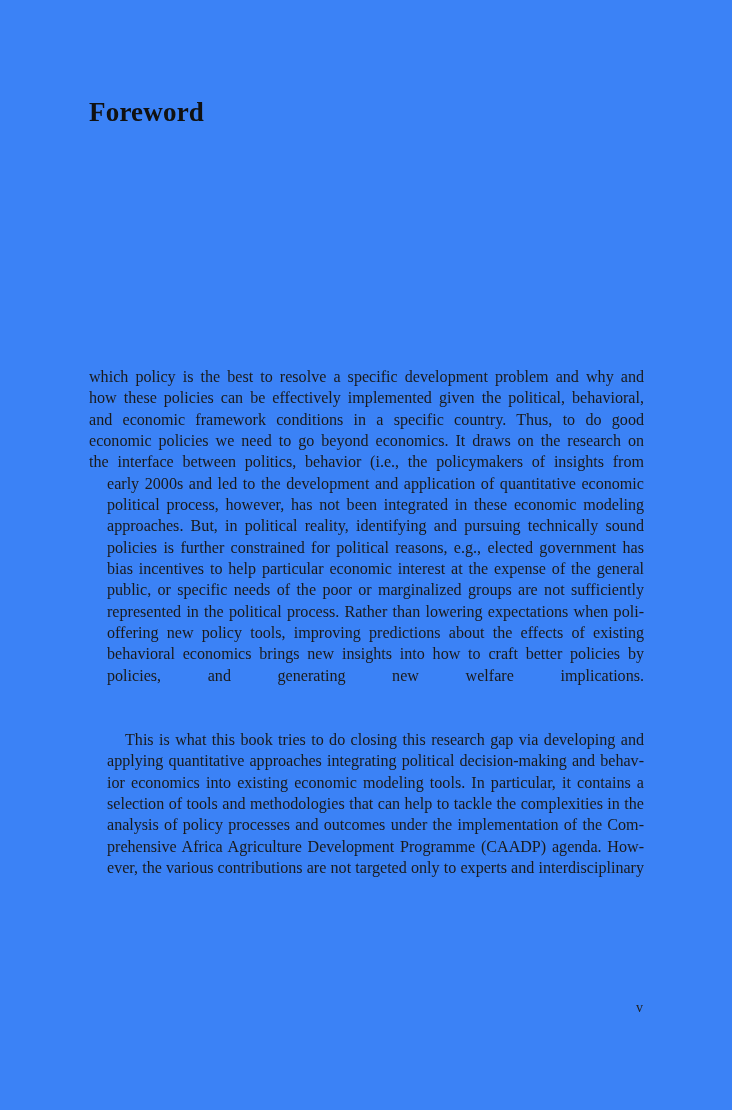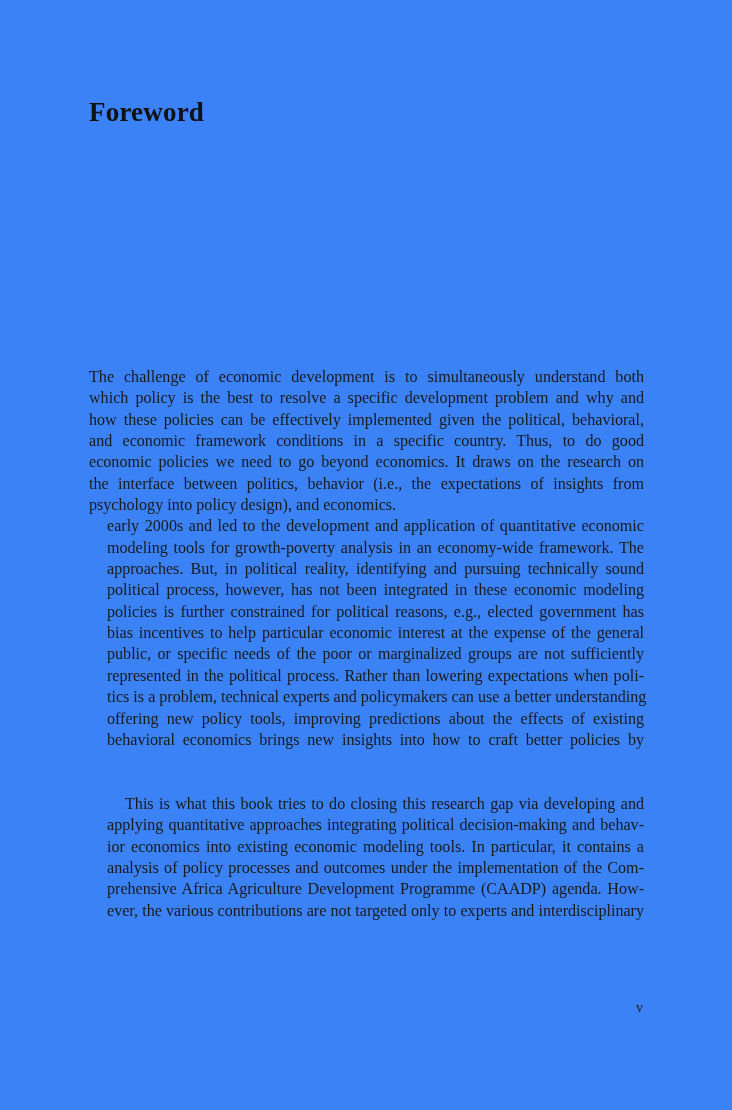--- a/index.html
+++ b/index.html
@@ -72,47 +72,45 @@
     }
   </style>
 </head>
 <body>
 
 <div class="page">
   <h1 class="chapter-title">Foreword</h1>
 
   <div class="body-text">
     <p>
-      <span class="line">The challenge of economic development is to simultaneously understand both</span>
       <span class="line">which policy is the best to resolve a specific development problem and why and</span>
       <span class="line">how these policies can be effectively implemented given the political, behavioral,</span>
       <span class="line">and economic framework conditions in a specific country. Thus, to do good</span>
       <span class="line">economic policies we need to go beyond economics. It draws on the research on</span>
-      <span class="line">the interface between politics, behavior (i.e., the expectations of insights from</span>
-      <span class="line last">psychology into policy design), and economics.</span>
+      <span class="line">the interface between politics, behavior (i.e., the policymakers of insights from</span>
     </p>
     <p>
       <span class="line">early 2000s and led to the development and application of quantitative economic</span>
-      <span class="line">modeling tools for growth-poverty analysis in an economy-wide framework. The</span>
+      <span class="line">political process, however, has not been integrated in these economic modeling</span>
       <span class="line">approaches. But, in political reality, identifying and pursuing technically sound</span>
-      <span class="line">political process, however, has not been integrated in these economic modeling</span>
       <span class="line">policies is further constrained for political reasons, e.g., elected government has</span>
       <span class="line">bias incentives to help particular economic interest at the expense of the general</span>
       <span class="line">public, or specific needs of the poor or marginalized groups are not sufficiently</span>
       <span class="line">represented in the political process. Rather than lowering expectations when poli-</span>
-      <span class="line">tics is a problem, technical experts and policymakers can use a better understanding</span>
       <span class="line">offering new policy tools, improving predictions about the effects of existing</span>
       <span class="line">behavioral economics brings new insights into how to craft better policies by</span>
+      <span class="line">policies, and generating new welfare implications.</span>
       <span class="line"></span>
       <span class="line last"></span>
     </p>
     <p>
       <span class="line" style="padding-left:18px">This is what this book tries to do closing this research gap via developing and</span>
       <span class="line">applying quantitative approaches integrating political decision-making and behav-</span>
       <span class="line">ior economics into existing economic modeling tools. In particular, it contains a</span>
+      <span class="line">selection of tools and methodologies that can help to tackle the complexities in the</span>
       <span class="line">analysis of policy processes and outcomes under the implementation of the Com-</span>
       <span class="line">prehensive Africa Agriculture Development Programme (CAADP) agenda. How-</span>
       <span class="line">ever, the various contributions are not targeted only to experts and interdisciplinary</span>
     </p>
   </div>
 
   <div class="page-number">v</div>
 </div>
 
 </body></html>

